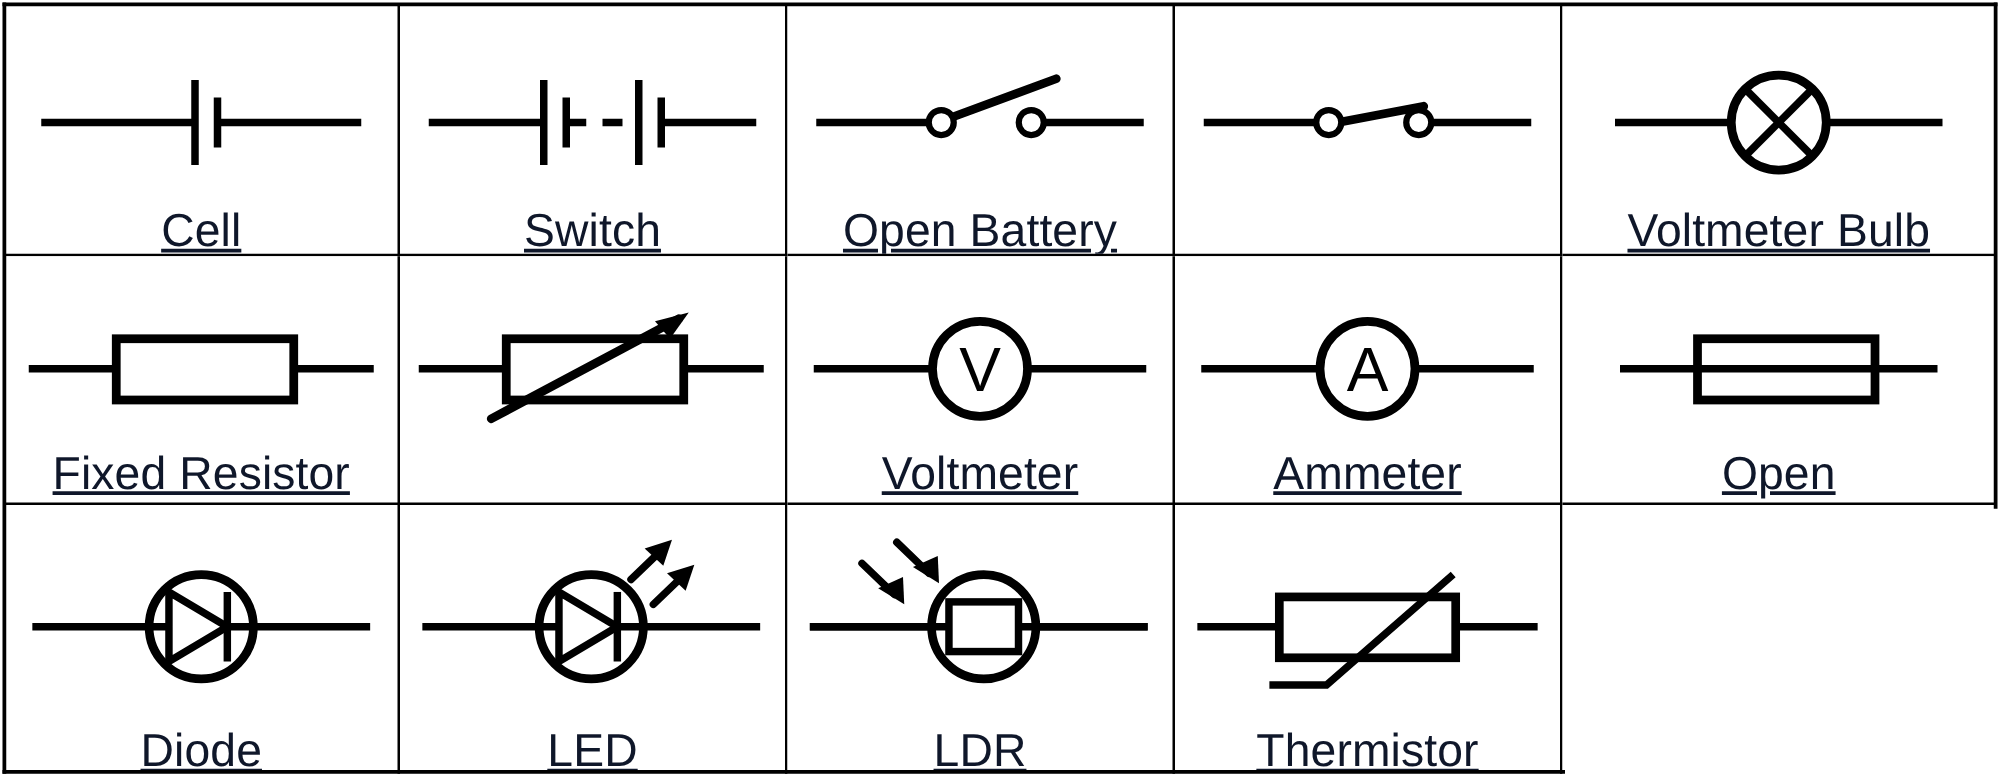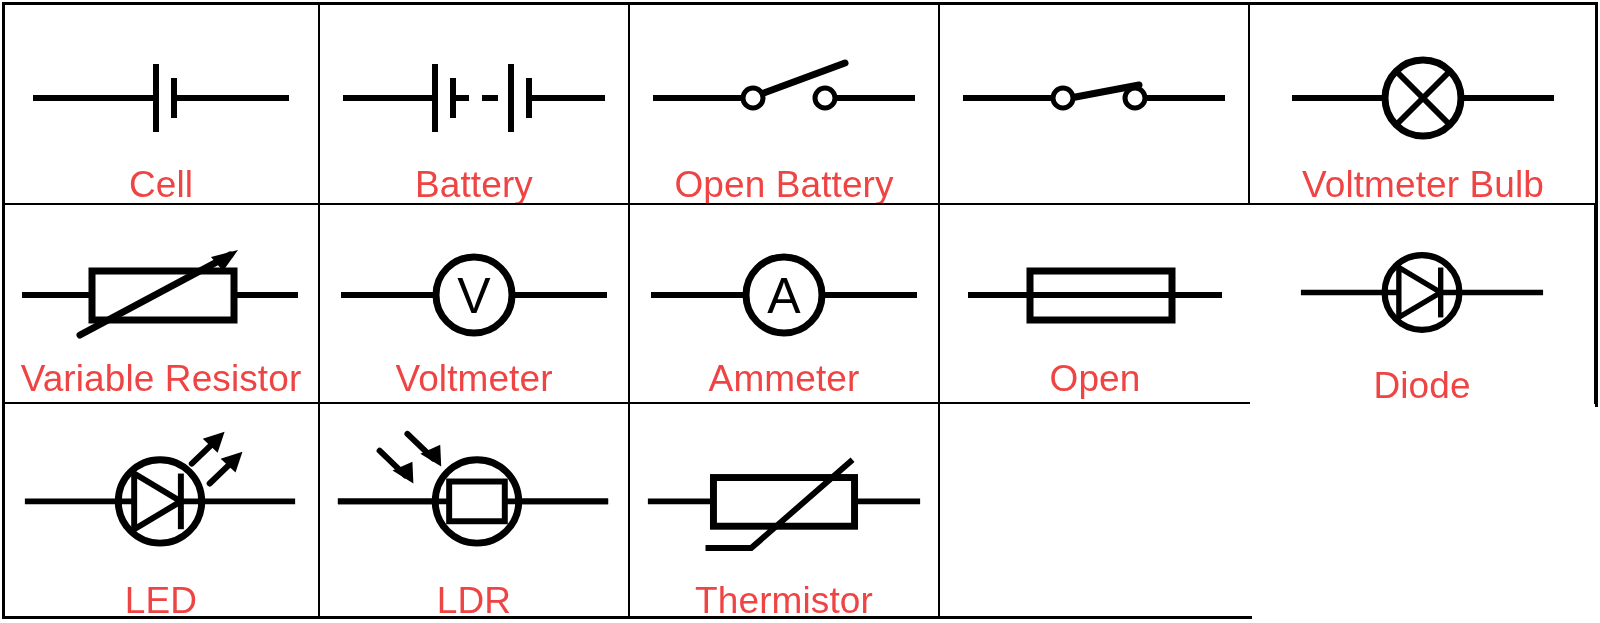--- a/index.html
+++ b/index.html
@@ -45,24 +45,25 @@
   .cellbox.no-bottom { border-bottom: none; gap: 14px; }
   .cellbox.empty { border-right: none; border-bottom: none; }
 
   .sym {
     display: block;
     margin-top: 2px;
   }
   .label {
     font-size: 37px;
     line-height: 1;
-    color: #ef4444;
+    color: #0f172a;
     text-align: center;
     white-space: nowrap;
     letter-spacing: 0.1px;
+    text-decoration: underline;
   }
   .r1 .label { margin-top: 10px; }
   .r2 .label { margin-top: 8px; }
   .r3 .label { margin-top: 8px; }
 
   
   .frame-top, .frame-left, .frame-right, .frame-bottom {
     position: absolute;
     background: #000000;
   }
@@ -95,21 +96,21 @@
         <g stroke="#000" stroke-width="6" stroke-linecap="butt" fill="none">
           <line x1="16" y1="92" x2="108" y2="92"></line>
           <line x1="108" y1="58" x2="108" y2="126"></line>
           <line x1="126" y1="72" x2="126" y2="112"></line>
           <line x1="126" y1="92" x2="184" y2="92" stroke-dasharray="16 13"></line>
           <line x1="184" y1="58" x2="184" y2="126"></line>
           <line x1="202" y1="72" x2="202" y2="112"></line>
           <line x1="202" y1="92" x2="278" y2="92"></line>
         </g>
       </svg>
-      <div class="label">Battery</div>
+      <div class="label">Switch</div>
     </div>
 
     <div class="cellbox r1">
       <svg class="sym" width="294" height="150" viewBox="0 0 294 150">
         <g stroke="#000" stroke-width="6" fill="none" stroke-linecap="butt">
           <line x1="16" y1="92" x2="108" y2="92"></line>
           <line x1="196" y1="92" x2="278" y2="92"></line>
           <line x1="124" y1="88" x2="208" y2="57" stroke-width="7" stroke-linecap="round"></line>
         </g>
         <circle cx="116" cy="92" r="10" fill="#ffffff" stroke="#000" stroke-width="5"></circle>
@@ -136,32 +137,41 @@
           <line x1="34" y1="92" x2="128" y2="92"></line>
           <line x1="202" y1="92" x2="296" y2="92"></line>
           <circle cx="165" cy="92" r="38" stroke-width="7"></circle>
           <line x1="138" y1="65" x2="192" y2="119"></line>
           <line x1="192" y1="65" x2="138" y2="119"></line>
         </g>
       </svg>
       <div class="label">Voltmeter Bulb</div>
     </div>
 
+    <div class="cellbox r2">
+      <svg class="sym" width="300" height="145" viewBox="0 0 300 145">
+        <g stroke="#000" stroke-width="6" fill="none">
+          <line x1="12" y1="88" x2="82" y2="88"></line>
+          <line x1="224" y1="88" x2="288" y2="88"></line>
+          <rect x="82" y="64" width="142" height="49" fill="#ffffff" stroke-width="7"></rect>
+        </g>
+      </svg>
+      <div class="label">Fixed Resistor</div>
+    </div>
 
     <div class="cellbox r2">
       <svg class="sym" width="294" height="145" viewBox="0 0 294 145">
         <g stroke="#000" stroke-width="6" fill="none">
           <line x1="8" y1="88" x2="78" y2="88"></line>
           <line x1="220" y1="88" x2="284" y2="88"></line>
           <rect x="78" y="64" width="142" height="49" fill="#ffffff" stroke-width="7"></rect>
           <line x1="66" y1="128" x2="216" y2="48" stroke-width="7" stroke-linecap="round"></line>
         </g>
         <polygon points="224,43 197,50 209,64" fill="#000"></polygon>
       </svg>
-      <div class="label">Variable Resistor</div>
     </div>
 
     <div class="cellbox r2">
       <svg class="sym" width="294" height="145" viewBox="0 0 294 145">
         <g stroke="#000" stroke-width="6" fill="none">
           <line x1="14" y1="88" x2="110" y2="88"></line>
           <line x1="184" y1="88" x2="280" y2="88"></line>
           <circle cx="147" cy="88" r="38" stroke-width="7" fill="#ffffff"></circle>
         </g>
         <text x="147" y="106" text-anchor="middle" font-family="'Liberation Sans', sans-serif" font-size="50" fill="#000">V</text>

